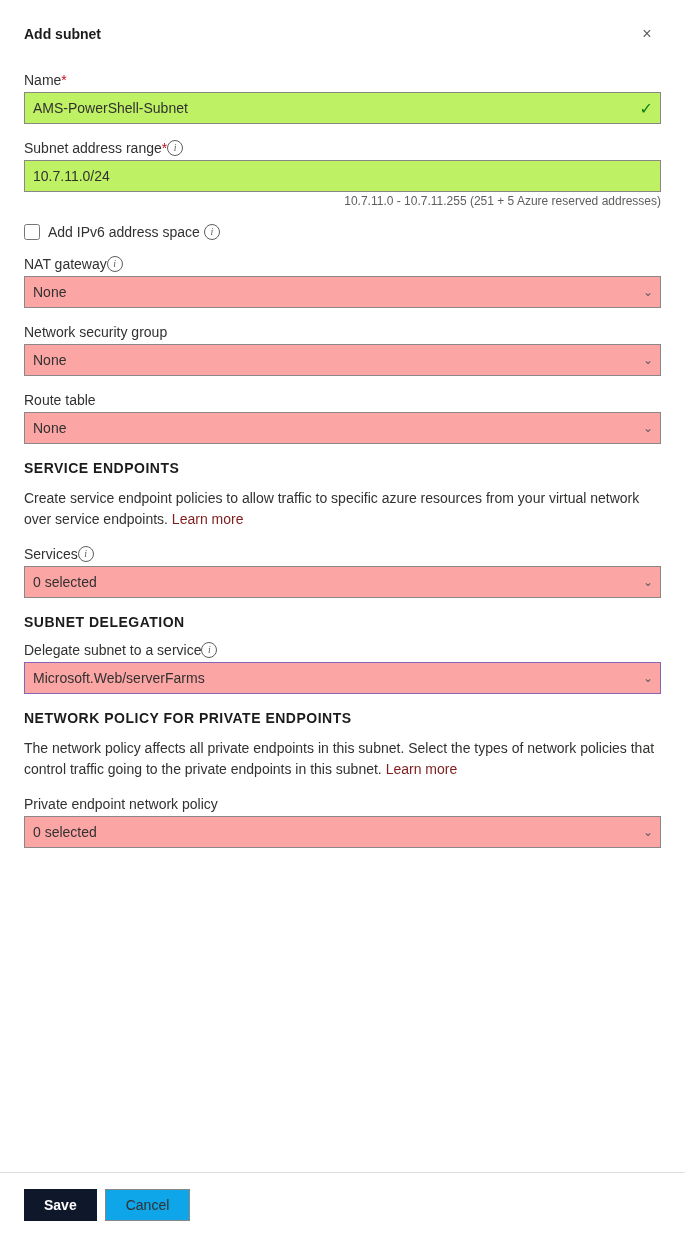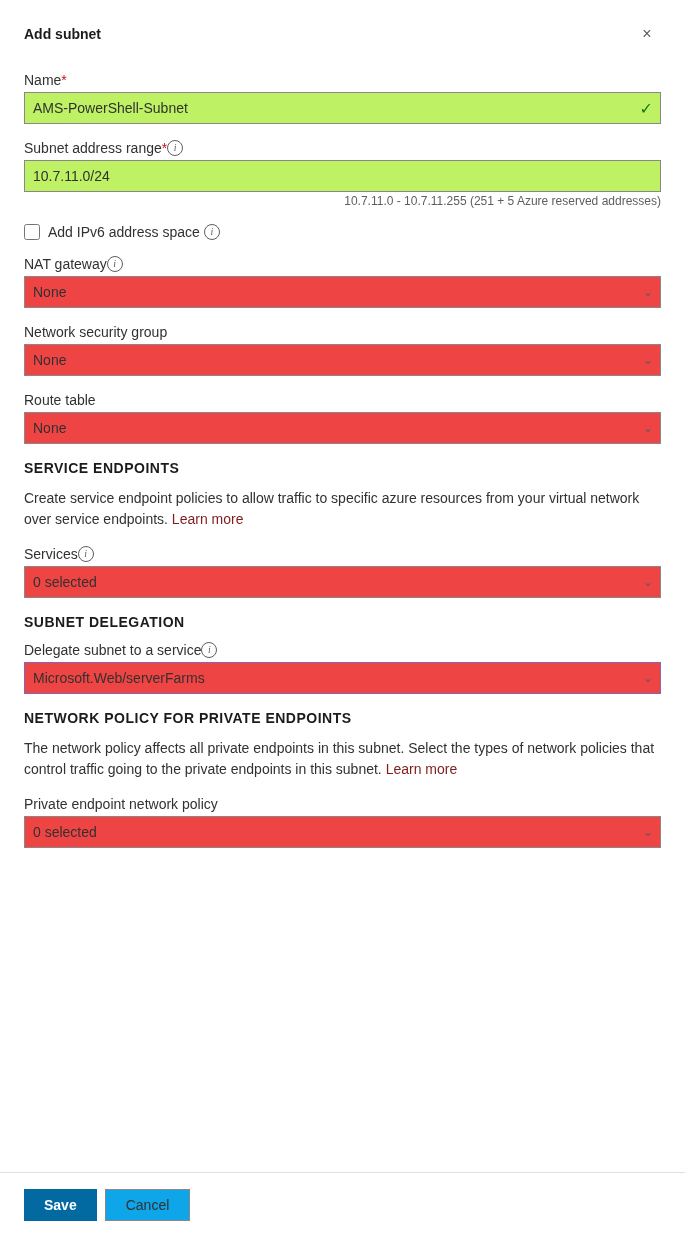--- a/index.html
+++ b/index.html
@@ -157,21 +157,21 @@
       width: 100%;
     }
 
     .select-field {
       width: 100%;
       height: 32px;
       padding: 5px 32px 5px 8px;
       border: 1px solid #8a8886;
       font-size: 14px;
       color: #323130;
-      background: #ef4444;
+      background: #fca5a5;
       appearance: none;
       cursor: pointer;
       outline: none;
     }
 
     .select-field.active-border {
       border-color: #8764b8;
       border-width: 1px;
     }
 
@@ -210,21 +210,21 @@
 
     .panel-footer {
       padding: 16px 24px;
       border-top: 1px solid #e1dfdd;
       display: flex;
       gap: 8px;
       background: #fff;
     }
 
     .btn-save {
-      background: #0369a1;
+      background: #0f172a;
       color: #fff;
       border: none;
       padding: 6px 20px;
       font-size: 14px;
       cursor: pointer;
       font-weight: 600;
       height: 32px;
     }
 
     .btn-cancel {

